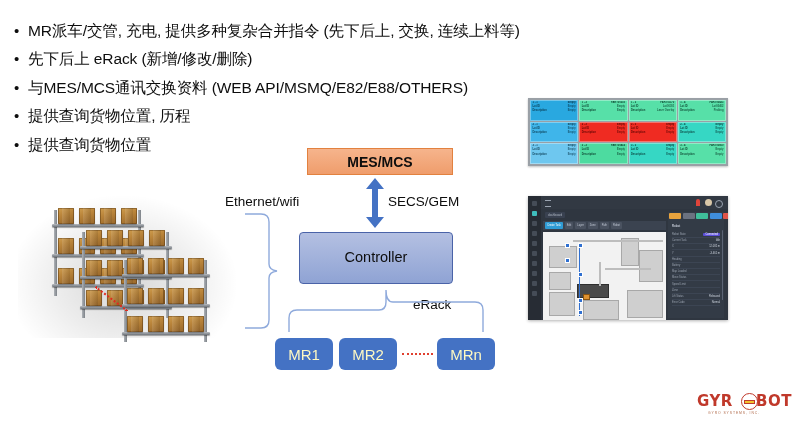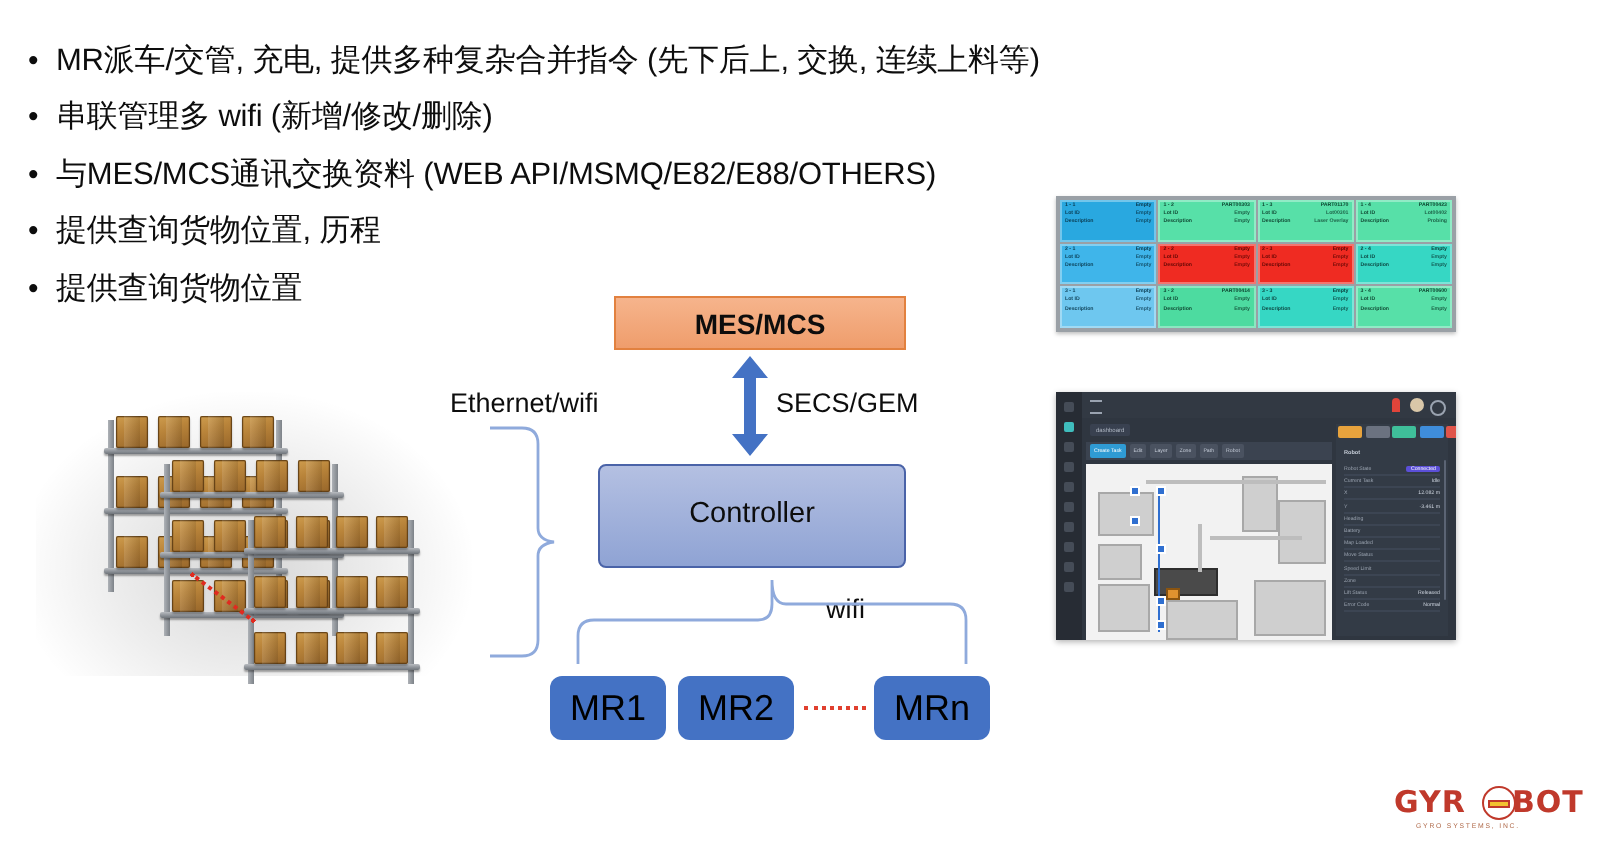--- a/index.html
+++ b/index.html
@@ -78,21 +78,21 @@
   .lbl{position:absolute;font-size:13.5px;color:#0d0d0d;white-space:nowrap;}
   .lbl-eth{left:225px;top:194px;}
   .lbl-secs{left:388px;top:194px;}
   .lbl-wifi{left:413px;top:297px;}
 
   .mrrow{position:absolute;left:275px;top:338px;width:224px;height:32px;}
   .mrbox{
     position:absolute;top:0;height:32px;
     background:#4472c4;border-radius:6px;
     display:flex;align-items:center;justify-content:center;
-    color:#000000;font-size:18px;
+    color:#fef9c3;font-size:15px;
   }
   #mr-1{left:0px;width:58px;}
   #mr-2{left:64px;width:58px;}
   #mr-n{left:162px;width:58px;}
   .mrdots{
     position:absolute;left:127px;top:15px;width:31px;height:0;
     border-top:2.4px dotted #e0402f;
   }
 
   
@@ -230,21 +230,21 @@
 
 <div class="slide">
 
   <div class="bullets">
     <div class="bullet">
       <span class="dot">•</span>
       <span class="btxt">MR派车/交管, 充电, 提供多种复杂合并指令 (先下后上, 交换, 连续上料等)</span>
     </div>
     <div class="bullet">
       <span class="dot">•</span>
-      <span class="btxt">串联管理多 wifi (新增/修改/删除)</span>
+      <span class="btxt">先下后上 eRack (新增/修改/删除)</span>
     </div>
     <div class="bullet">
       <span class="dot">•</span>
       <span class="btxt">与MES/MCS通讯交换资料 (WEB API/MSMQ/E82/E88/OTHERS)</span>
     </div>
     <div class="bullet">
       <span class="dot">•</span>
       <span class="btxt">提供查询货物位置, 历程</span>
     </div>
     <div class="bullet">
@@ -324,21 +324,21 @@
   </div>
 
   <div class="arrow-updown">
     <svg width="22" height="50" viewBox="0 0 22 50">
       <polygon points="11,0 20,11 14,11 14,39 20,39 11,50 2,39 8,39 8,11 2,11" fill="#4472c4"></polygon>
     </svg>
   </div>
 
   <div class="lbl lbl-eth">Ethernet/wifi</div>
   <div class="lbl lbl-secs">SECS/GEM</div>
-  <div class="lbl lbl-wifi">wifi</div>
+  <div class="lbl lbl-wifi">eRack</div>
 
   <svg style="position:absolute;left:243px;top:212px;" width="36" height="118" viewBox="0 0 36 118">
     <path d="M2,2 L18,2 Q26,2 26,10 L26,52 Q26,58 34,59 Q26,60 26,66 L26,108 Q26,116 18,116 L2,116" fill="none" stroke="#8faadc" stroke-width="1.4"></path>
   </svg>
 
   <svg style="position:absolute;left:287px;top:288px;" width="200" height="46" viewBox="0 0 200 46">
     <path d="M2,44 L2,30 Q2,22 10,22 L92,22 Q99,22 99,14 L99,2 Q99,14 106,14 L188,14 Q196,14 196,22 L196,44" fill="none" stroke="#8faadc" stroke-width="1.4"></path>
   </svg>
 
   <div class="tscbox">

